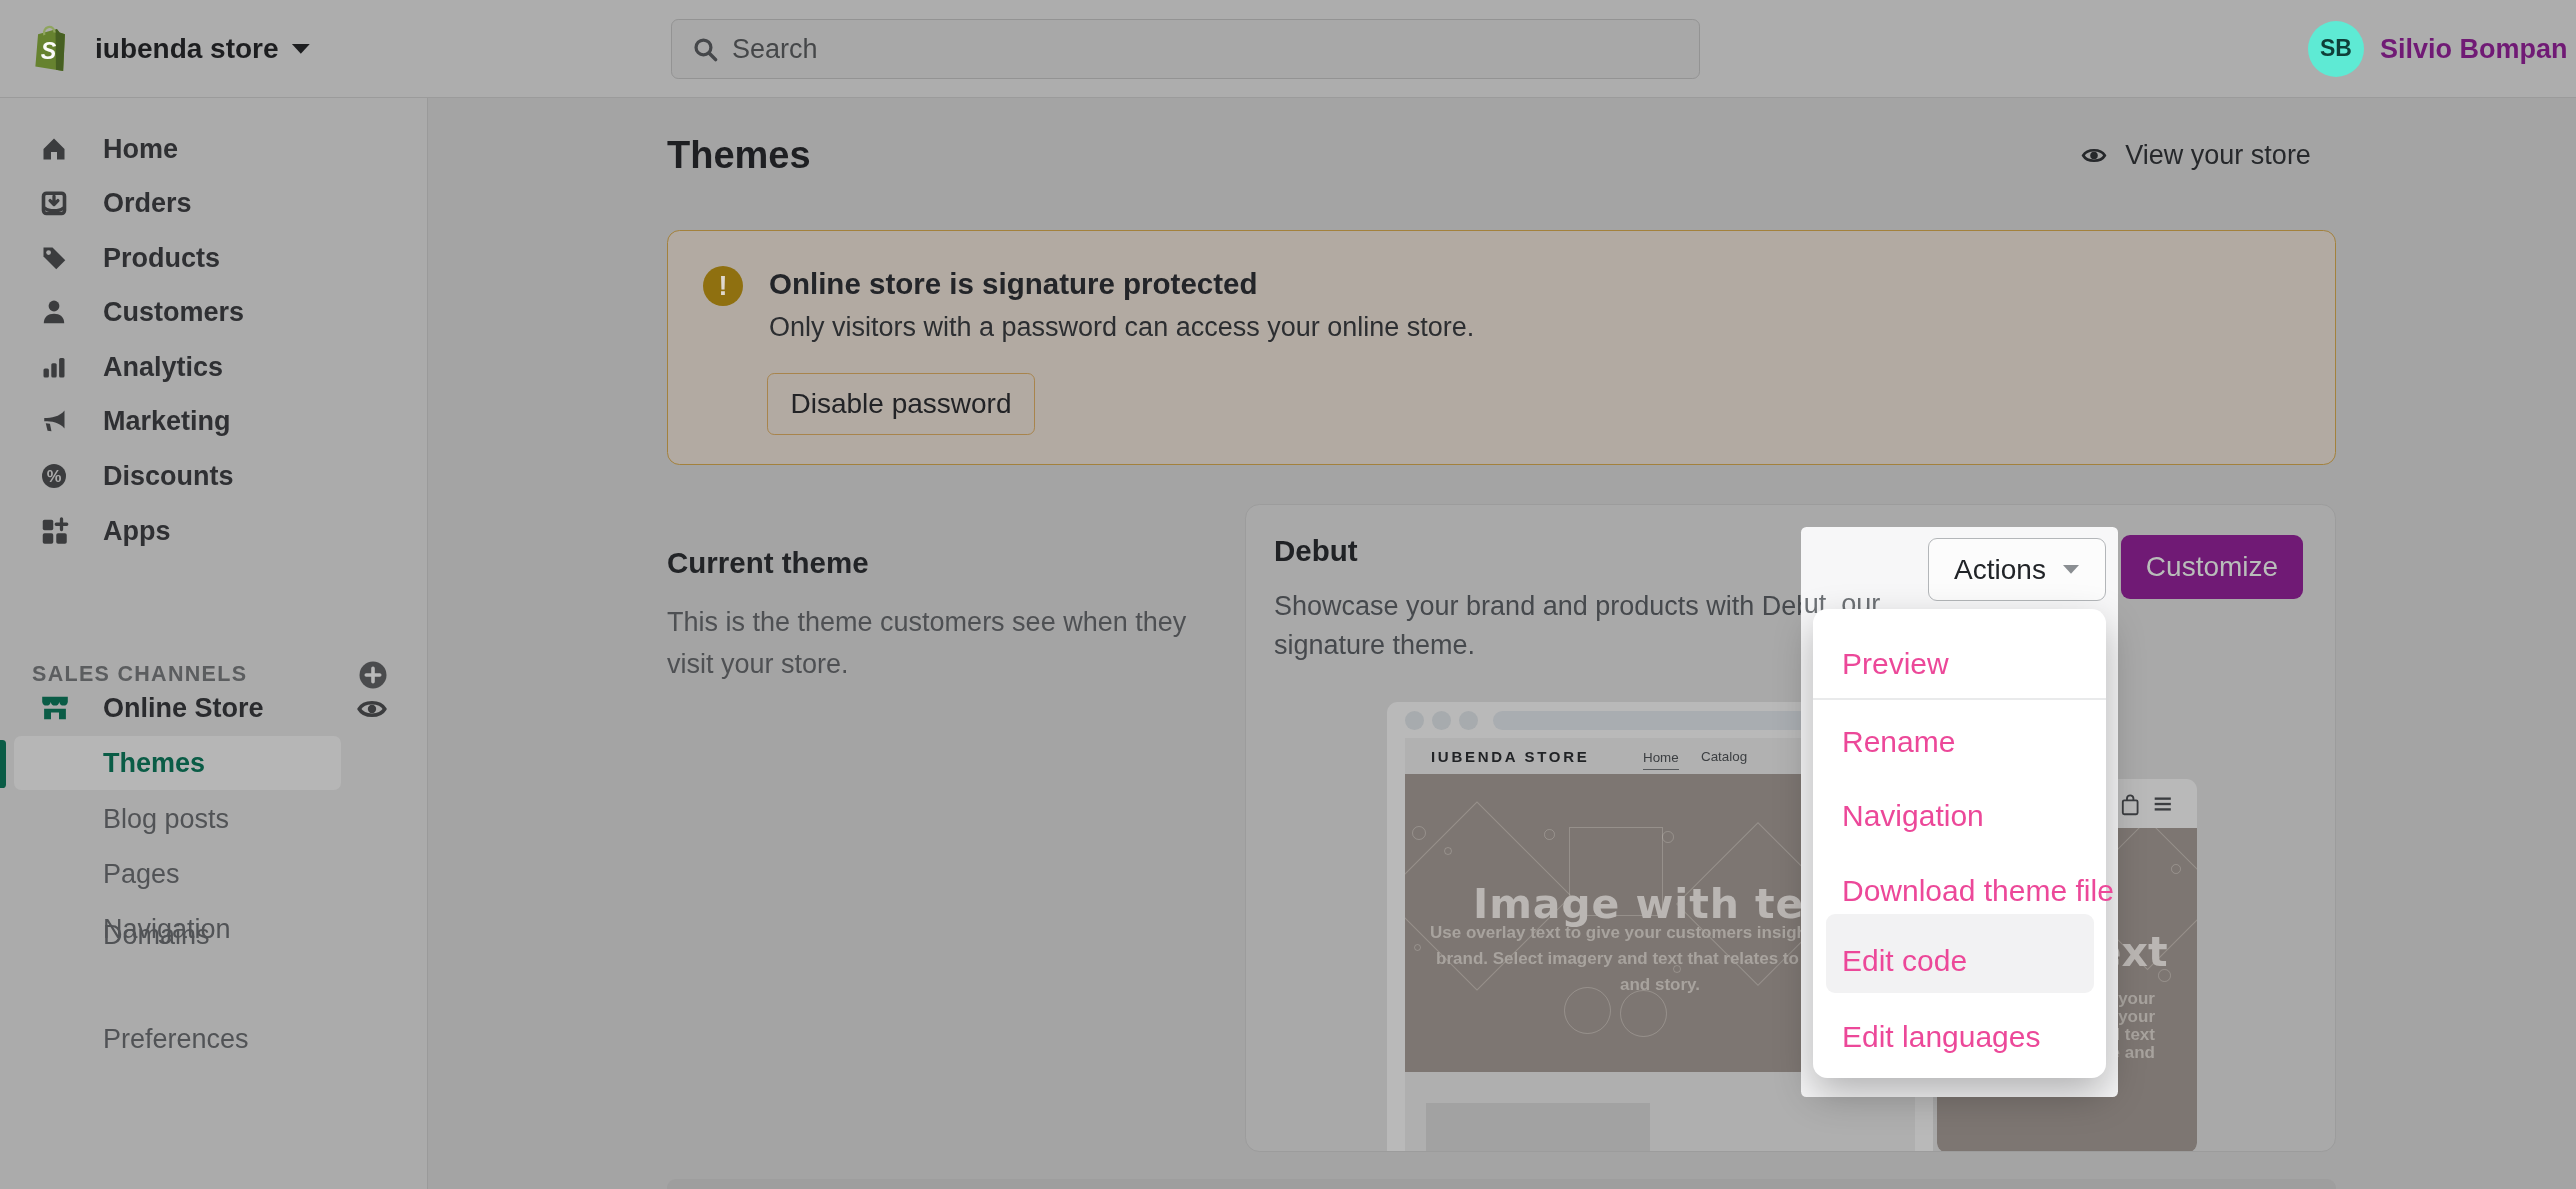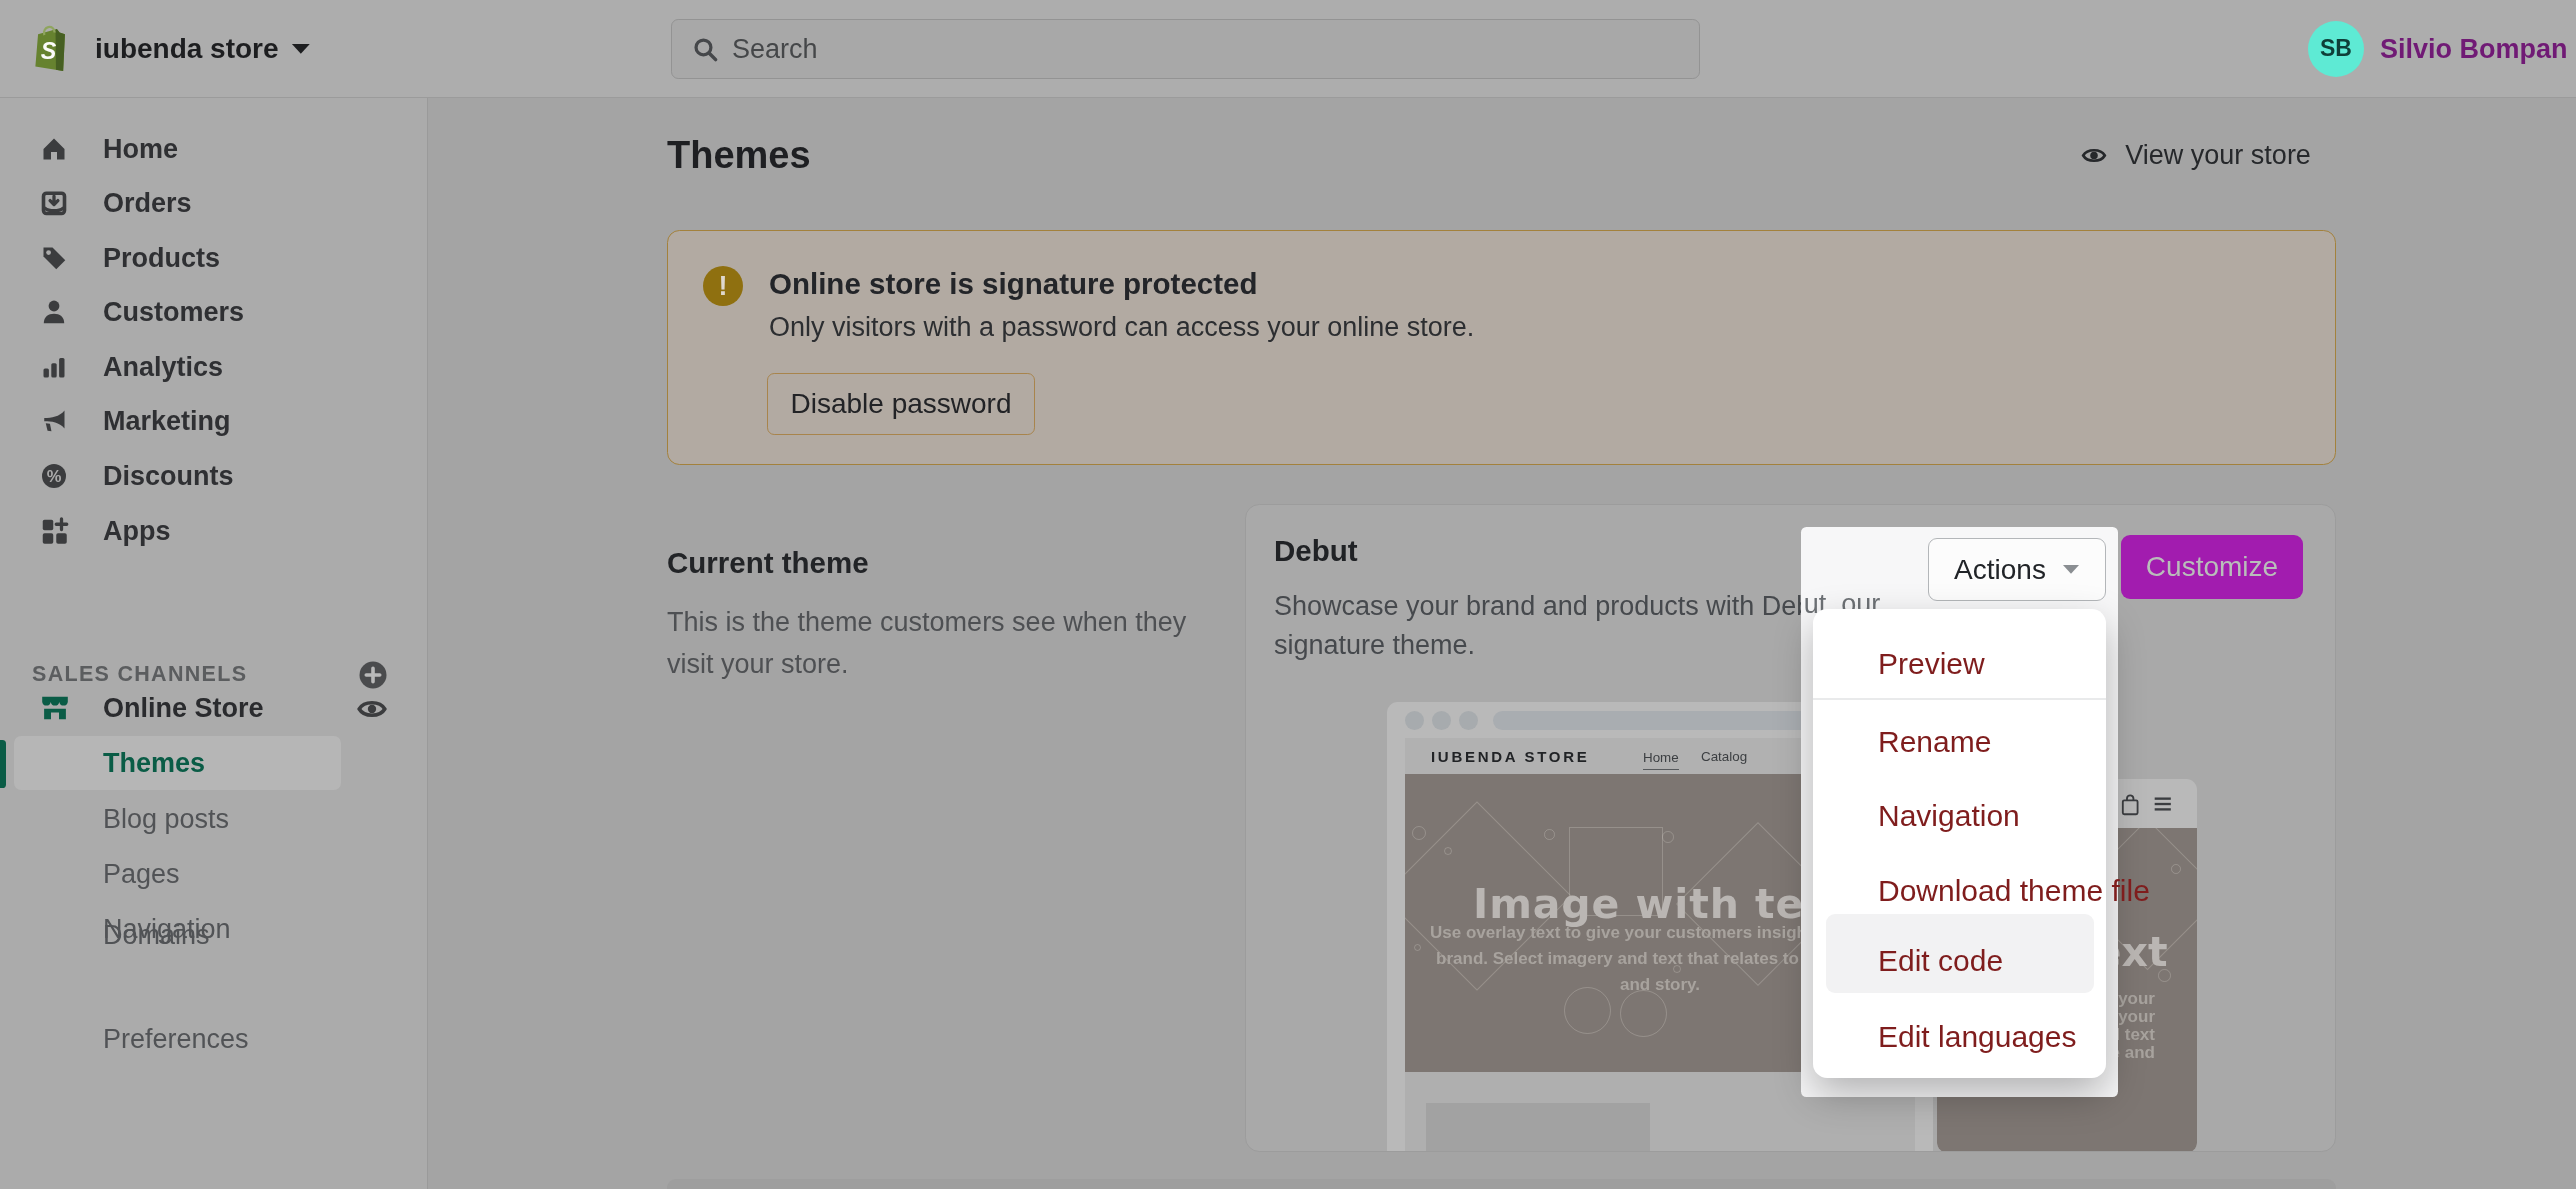--- a/index.html
+++ b/index.html
@@ -76,24 +76,24 @@
   .pfrag-big{position:absolute;right:29.5px;top:100px;font-family:"DejaVu Sans",sans-serif;font-size:41px;font-weight:700;color:#bab6b3;white-space:nowrap;}
   .pfrag-lines{position:absolute;right:42px;top:162px;text-align:right;font-family:"DejaVu Sans",sans-serif;font-size:17px;font-weight:700;line-height:18px;color:#a8a39e;white-space:nowrap;}
 
   
   .spotlight{position:absolute;left:1801px;top:527px;width:317px;height:570px;background:#f7f7f8;border-radius:5.4px;z-index:5;}
   .spot-frag{position:absolute;left:2.7px;top:62px;font-size:27px;color:#6d7175;white-space:nowrap;}
   .actions-btn{position:absolute;left:1928px;top:538px;width:178px;height:63px;background:#fcfcfc;border:1.8px solid #b3b6b9;border-radius:9px;display:flex;align-items:center;justify-content:center;gap:16px;z-index:6;cursor:pointer;}
   .actions-btn .lbl{font-size:28px;color:#212428;}
   .menu{position:absolute;left:1813px;top:609px;width:293px;height:469px;background:#ffffff;border-radius:14.3px;box-shadow:0 16px 39px rgba(0,0,0,0.28);z-index:7;}
   .menu-item{position:absolute;left:0;width:293px;height:63px;cursor:pointer;z-index:2;}
-  .menu-item .lbl{position:absolute;left:29px;top:0;font-size:30px;color:#7f1d1d;white-space:nowrap;margin-left:36px;}
+  .menu-item .lbl{position:absolute;left:29px;top:0;font-size:30px;color:#ec4899;white-space:nowrap;}
   .menu-sep{position:absolute;left:0;top:89px;width:293px;height:1.8px;background:#e9eaeb;z-index:1;}
   .menu-highlight{position:absolute;left:12.5px;top:305px;width:268px;height:79px;background:#f2f2f3;border-radius:9px;z-index:1;}
-  .customize-btn{position:absolute;left:2121px;top:535px;width:182px;height:64px;background:#a21caf;border-radius:9px;display:flex;align-items:center;justify-content:center;font-size:28px;color:#b9beba;z-index:4;cursor:pointer;}
+  .customize-btn{position:absolute;left:2121px;top:535px;width:182px;height:64px;background:#701a75;border-radius:9px;display:flex;align-items:center;justify-content:center;font-size:28px;color:#b9beba;z-index:4;cursor:pointer;}
   .next-card-edge{position:absolute;left:667px;top:1179px;width:1669px;height:10.7px;background:#9e9e9e;border-radius:9px 9px 0 0;}
 </style>
 </head>
 <body>
 
 <div id="app">
 
   <div class="topbar">
     <svg class="logo" viewBox="0 0 48 60">
       <path d="M9 13 L30 7 L33 11 L39 13 L37 54 L6 49 Z" fill="#66822f"></path>

